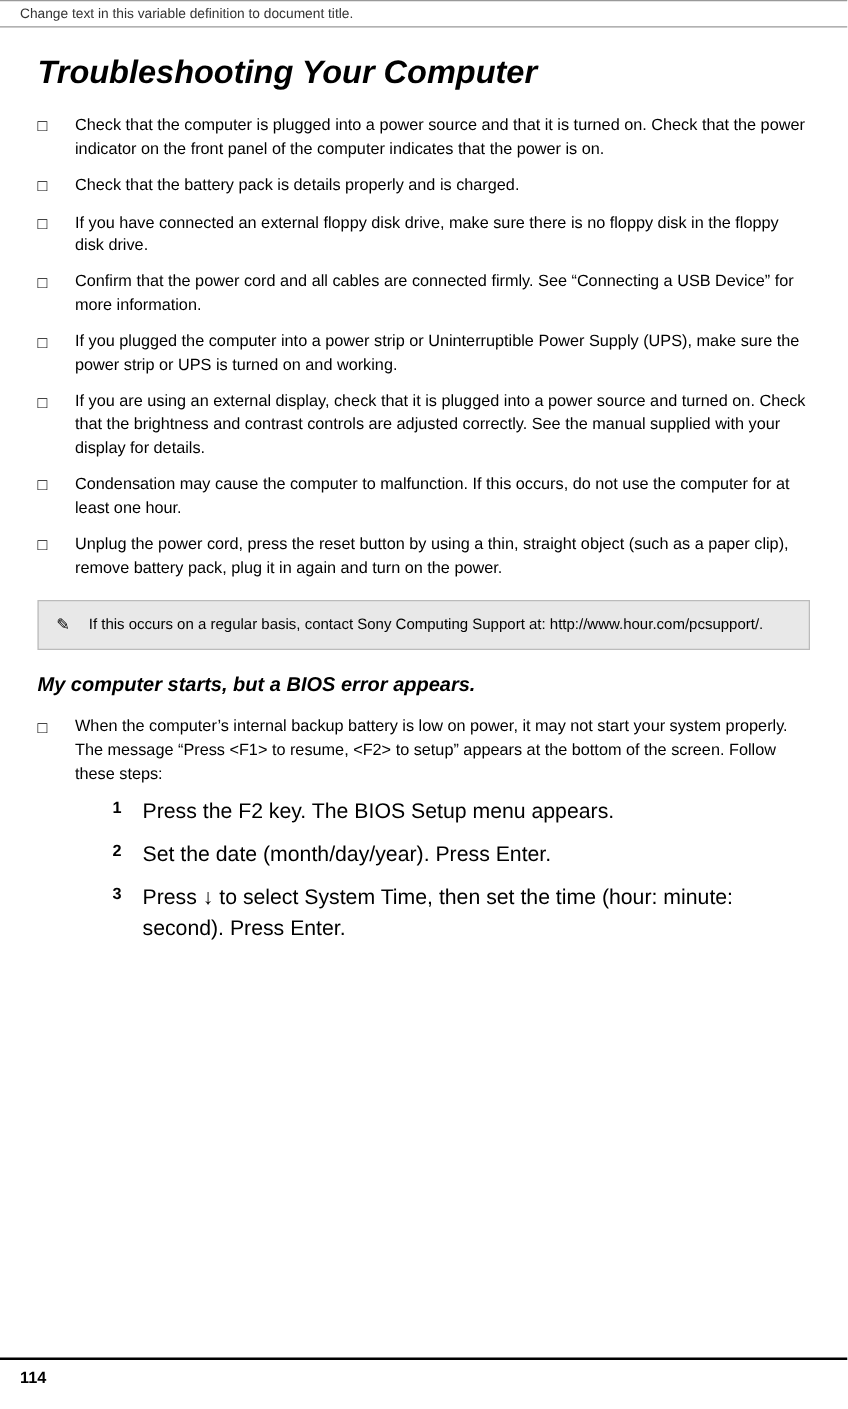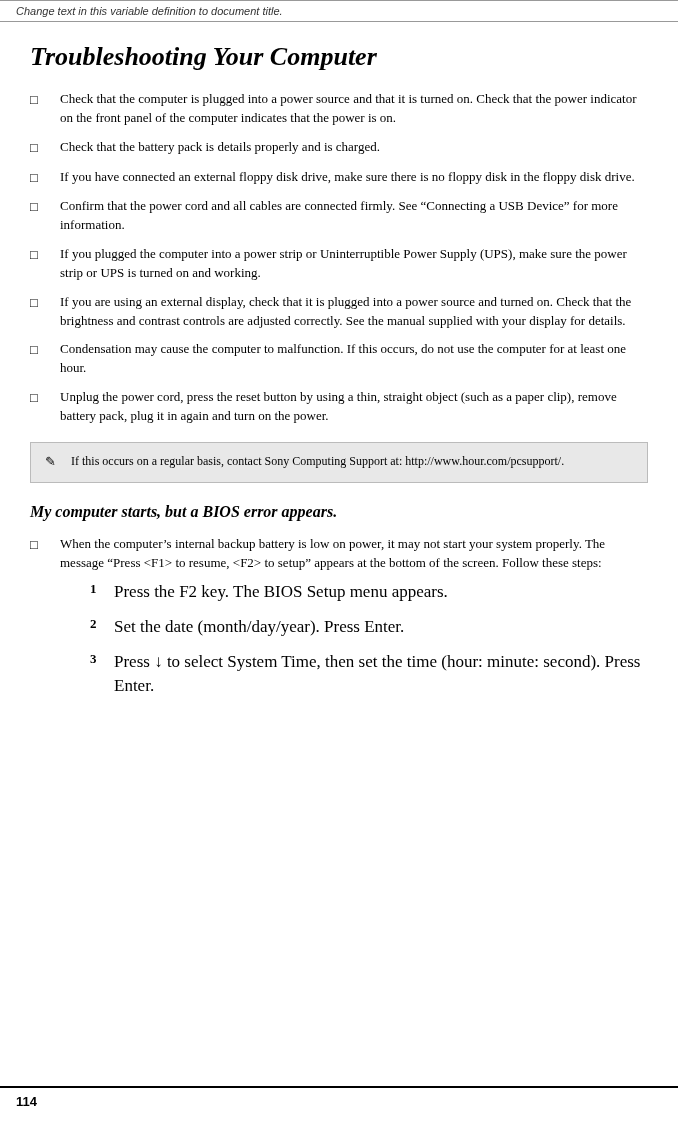--- a/index.html
+++ b/index.html
@@ -17,26 +17,24 @@
       color: #000000;
       position: relative;
     }
 
     .header-bar {
       border-top: 1px solid #999;
       border-bottom: 1px solid #999;
       padding: 4px 16px;
       font-size: 11px;
       color: #333;
-      font-style: italic;
     }
 
     .content {
       padding: 0 30px 60px 30px;
-      font-family: Liberation Serif, serif;
     }
 
     .main-title {
       font-size: 26px;
       font-weight: bold;
       font-style: italic;
       margin-top: 20px;
       margin-bottom: 18px;
       color: #000;
     }

